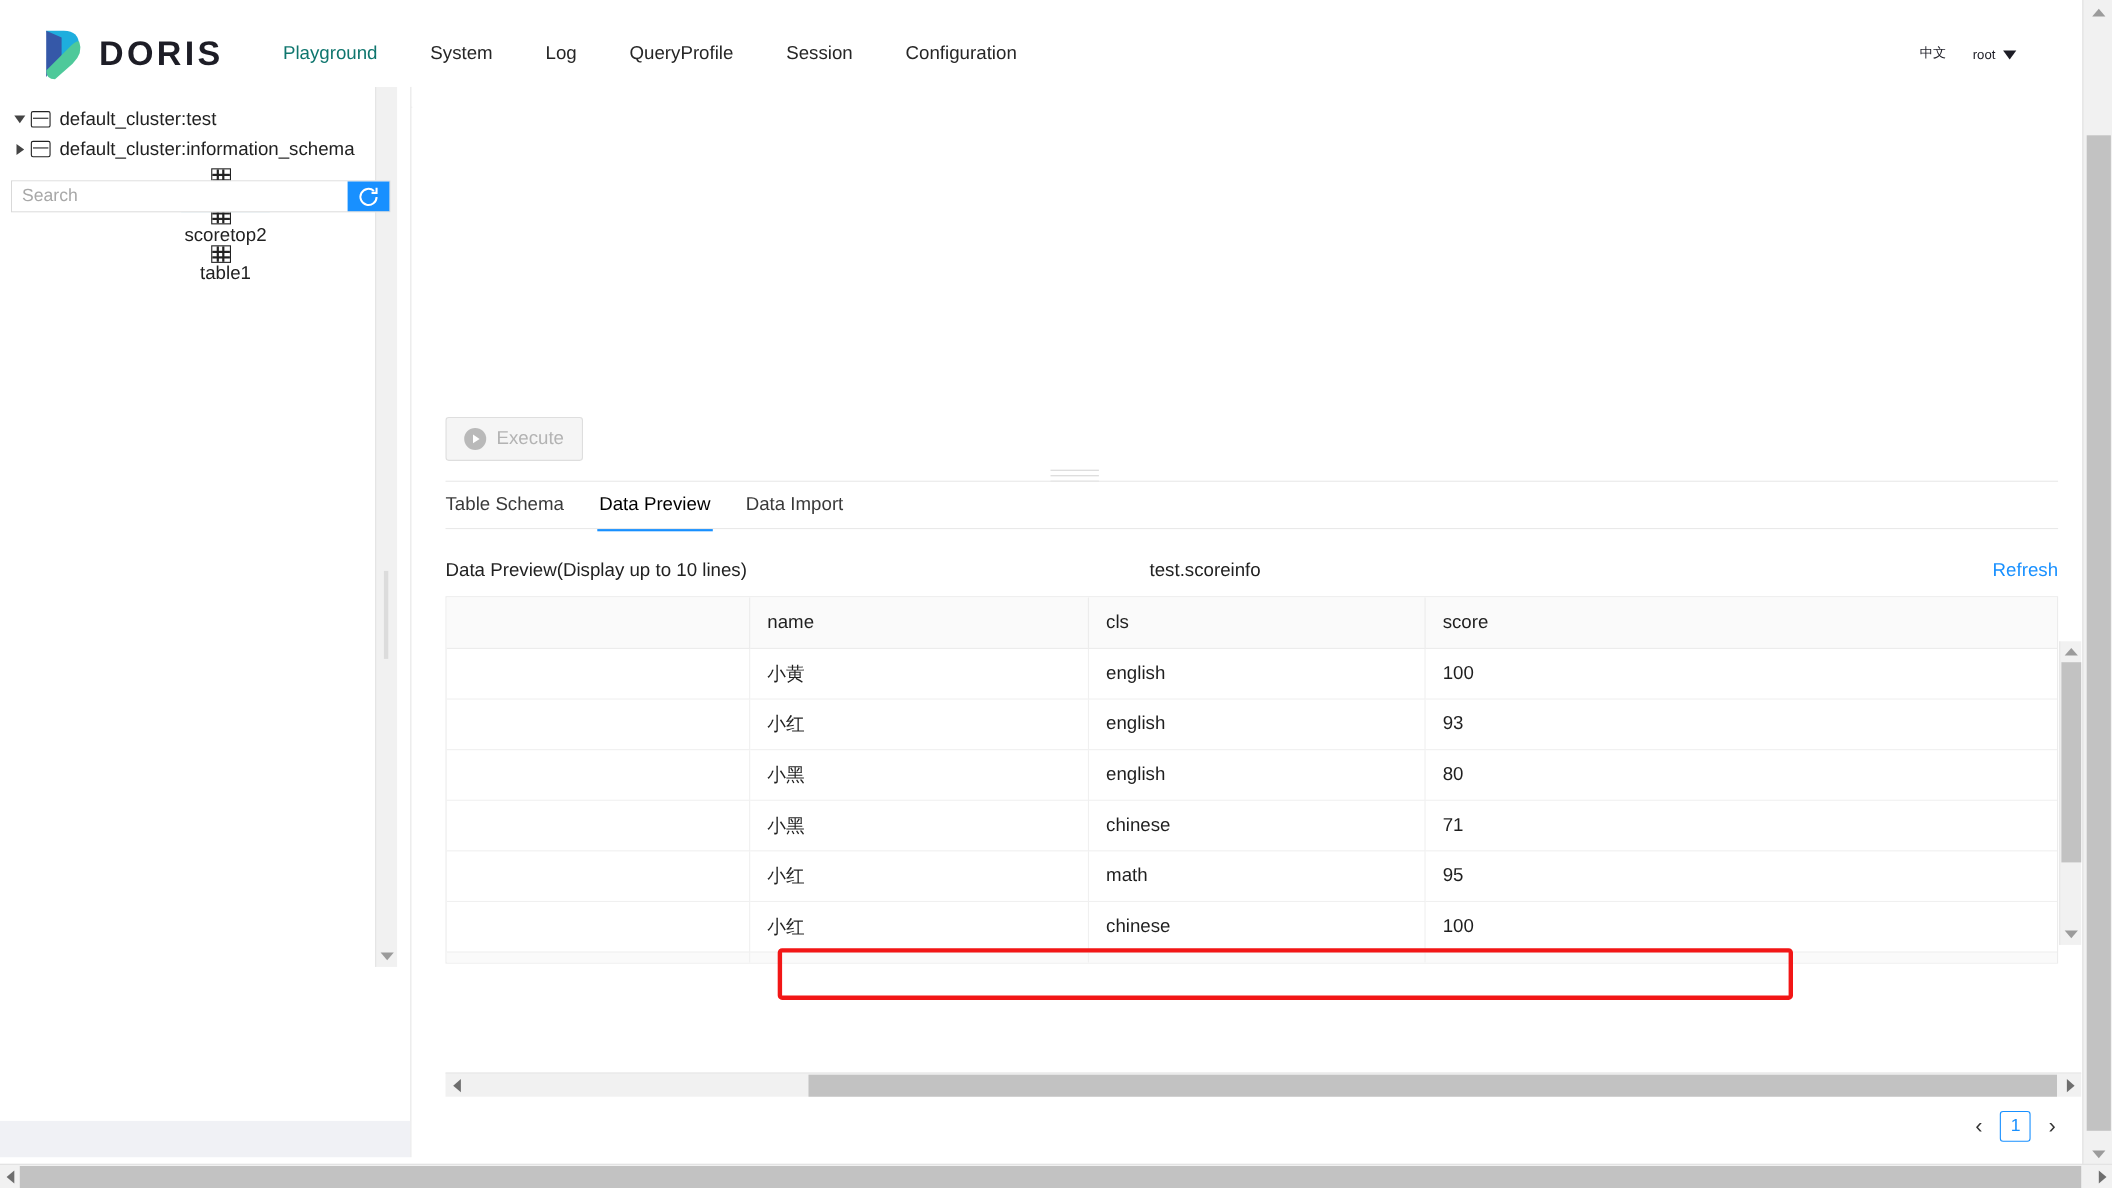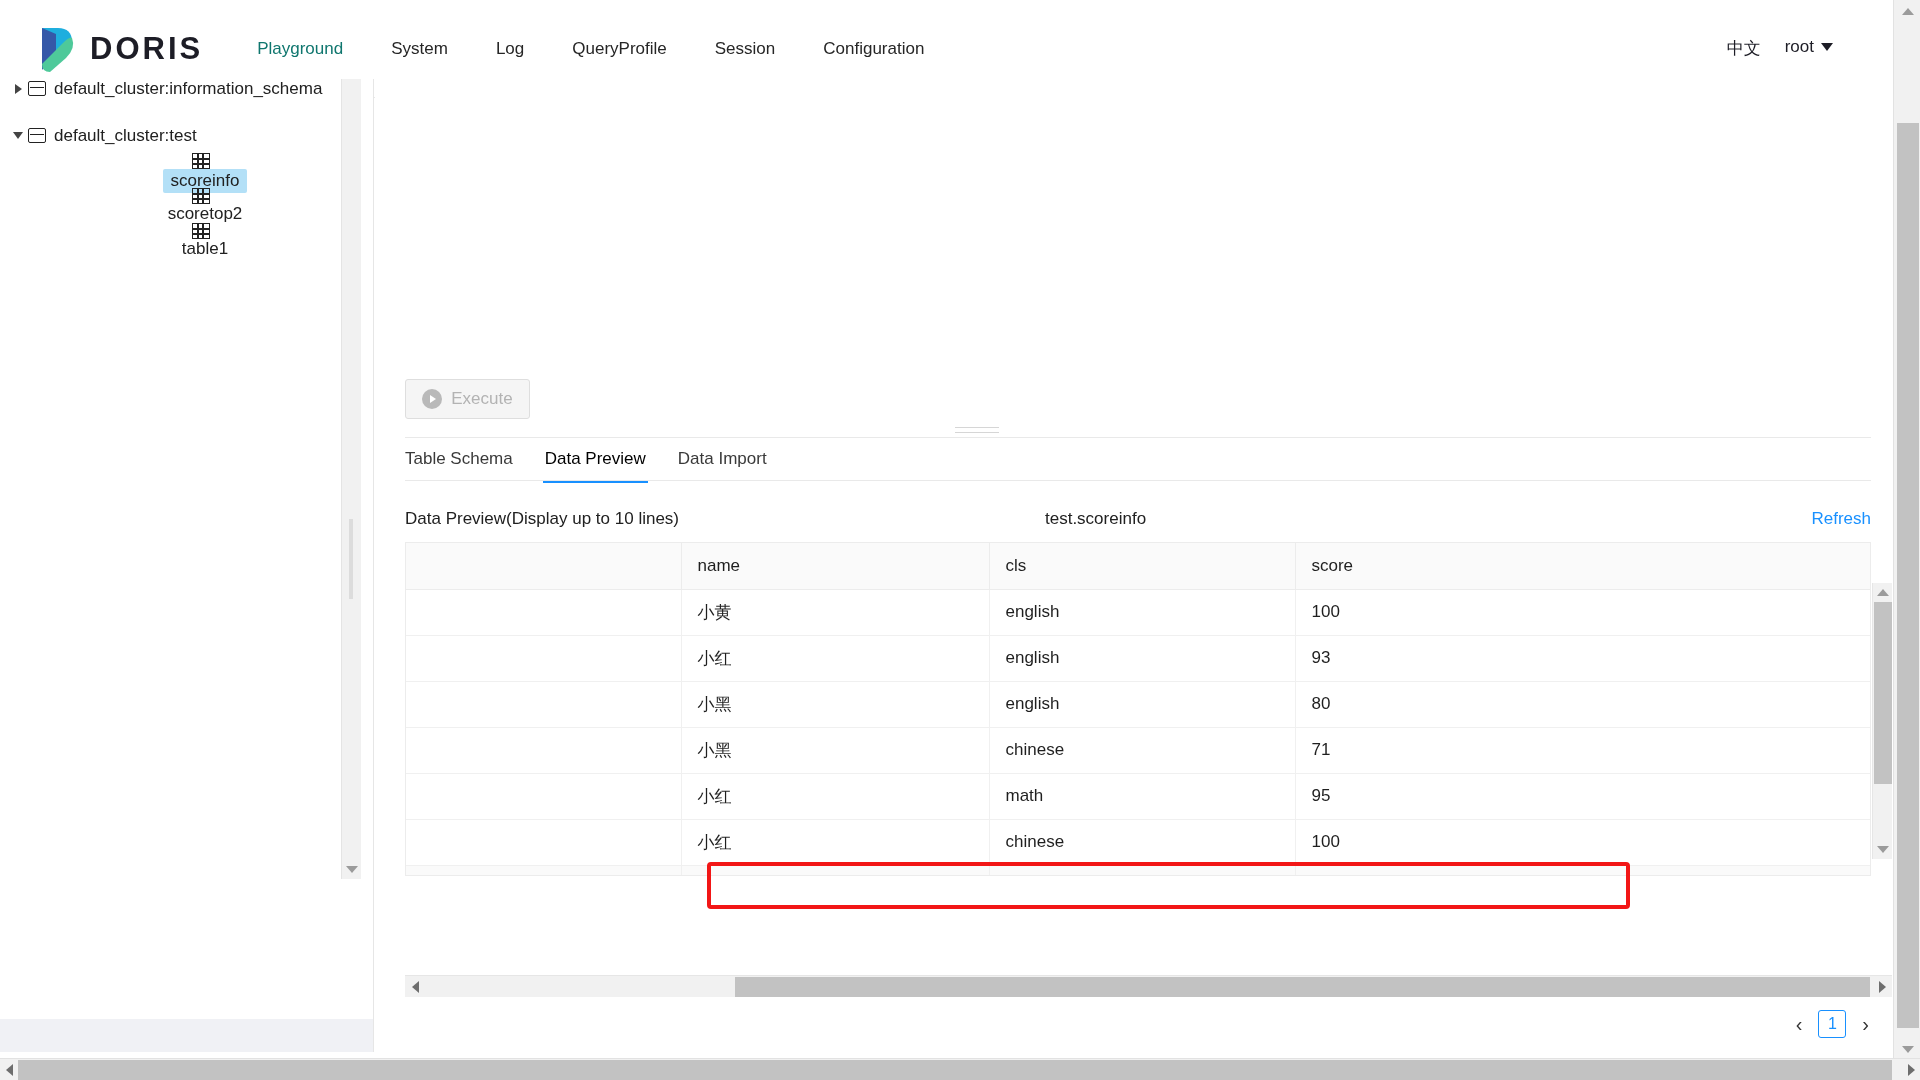--- a/index.html
+++ b/index.html
@@ -27,22 +27,22 @@
   .nav-item {
     font-size: 17px; color: #262626; padding: 0 24px; height: 79px;
     display: flex; align-items: center; cursor: pointer; position: relative;
   }
   .nav-item.active { color: #0f766e; }
   .nav-item.active::after {
     content: ""; position: absolute; left: 24px; right: 24px; bottom: 0;
     height: 3px; background: #1890ff;
   }
   .header-right {
-    margin-left: auto; display: flex; align-items: flex-start; gap: 24px;
-    margin-right: 60px; font-size: 17px; color: #1d1d26;
+    margin-left: auto; display: flex; align-items: flex-end; gap: 24px;
+    margin-right: 60px; font-size: 12px; color: #1d1d26;
   }
   .lang-btn { cursor: pointer; }
   .user-btn { display: flex; align-items: center; gap: 7px; cursor: pointer; }
   .caret-down {
     width: 0; height: 0; border-left: 6px solid transparent;
     border-right: 6px solid transparent; border-top: 8px solid #1d1d26;
   }
 
   
   .sidebar {
@@ -233,48 +233,57 @@
       <div class="user-btn">
         <span>root</span>
         <span class="caret-down"></span>
       </div>
     </div>
   </div>
 
   <div class="sidebar">
 
     <div class="tree">
+      <div class="tree-node" style="margin-top:12px;">
+        <span class="arrow">
+            <i class="arrow-down"></i>
+          </span>
+        <span class="db-icon"></span>
+        <span>default_cluster:test</span>
+      </div>
       <div class="tree-node" style="margin-top:-8px;">
         <span class="arrow">
             <i class="arrow-right"></i>
           </span>
         <span class="db-icon"></span>
         <span>default_cluster:information_schema</span>
       </div>
-      <div class="tree-node" style="margin-top:12px;">
-        <span class="arrow">
-            <i class="arrow-down"></i>
-          </span>
-        <span class="db-icon"></span>
-        <span>default_cluster:test</span>
-      </div>
       <div class="tree-node tree-leaf">
         <span class="tbl-icon"></span>
         <span class="tree-label selected">scoreinfo</span>
       </div>
       <div class="tree-node tree-leaf">
         <span class="tbl-icon"></span>
         <span class="tree-label">scoretop2</span>
       </div>
       <div class="tree-node tree-leaf">
         <span class="tbl-icon"></span>
         <span class="tree-label">table1</span>
       </div>
     </div>
 
+    <div class="search-box">
+      <input class="search-input" type="text" placeholder="Search" style="">
+      <div class="search-refresh">
+        <svg width="22" height="22" viewBox="0 0 24 24" fill="none" stroke="#fff" stroke-width="2">
+          <path d="M20 12a8 8 0 1 1-2.6-5.9"></path>
+          <polyline points="20,3 20,8 15,8"></polyline>
+        </svg>
+      </div>
+    </div>
 
     <div class="sb-scroll">
       <div class="thumb"></div>
       <div class="arr-dn">
           <i class="tri-dn"></i>
         </div>
     </div>
 
     <div class="sb-gray-block"></div>
   </div>

